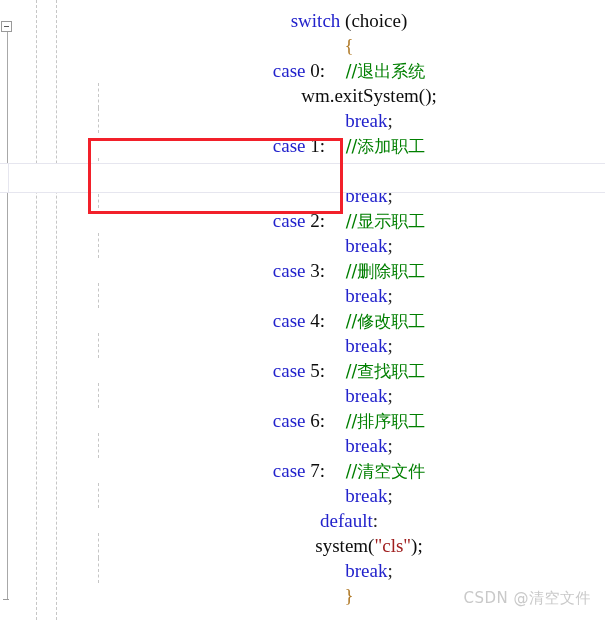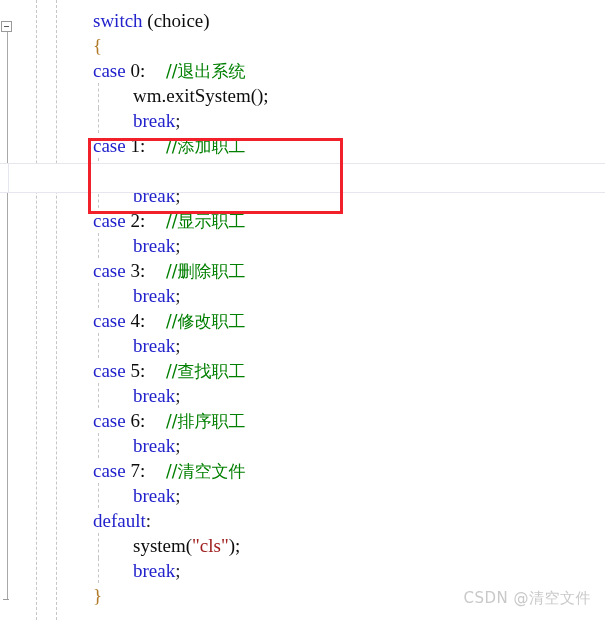--- a/index.html
+++ b/index.html
@@ -15,20 +15,21 @@
     position: relative;
   }
 
   
   #editor {
     position: absolute;
     left: 0; top: 0;
     width: 605px;
     height: 620px;
     background: #ffffff;
+    text-align: center;
   }
 
   
   .fold-rail {
     position: absolute;
     left: 7px;
     top: 28px;
     width: 0;
     height: 572px;
     border-left: 1px solid #a8a8a8;

